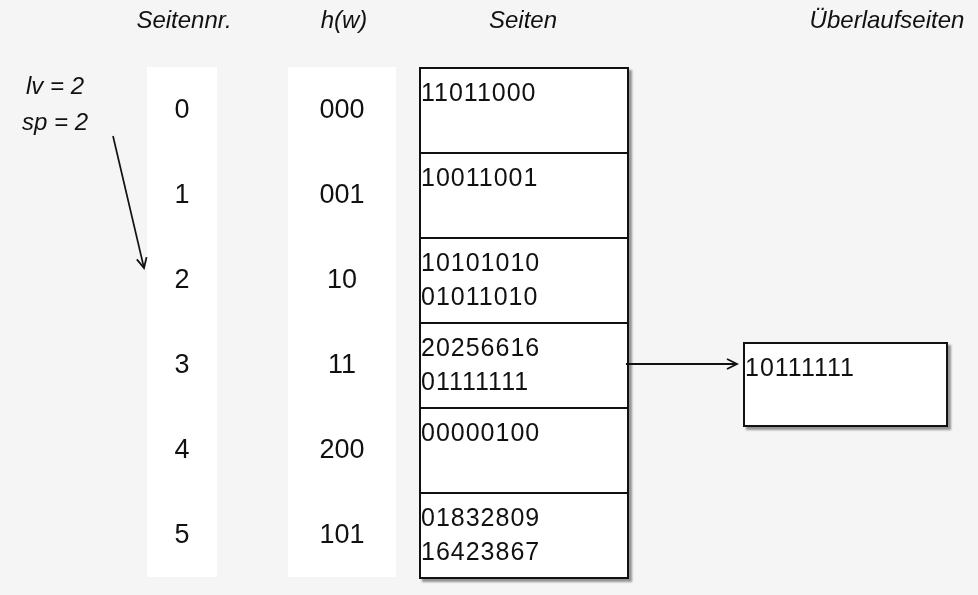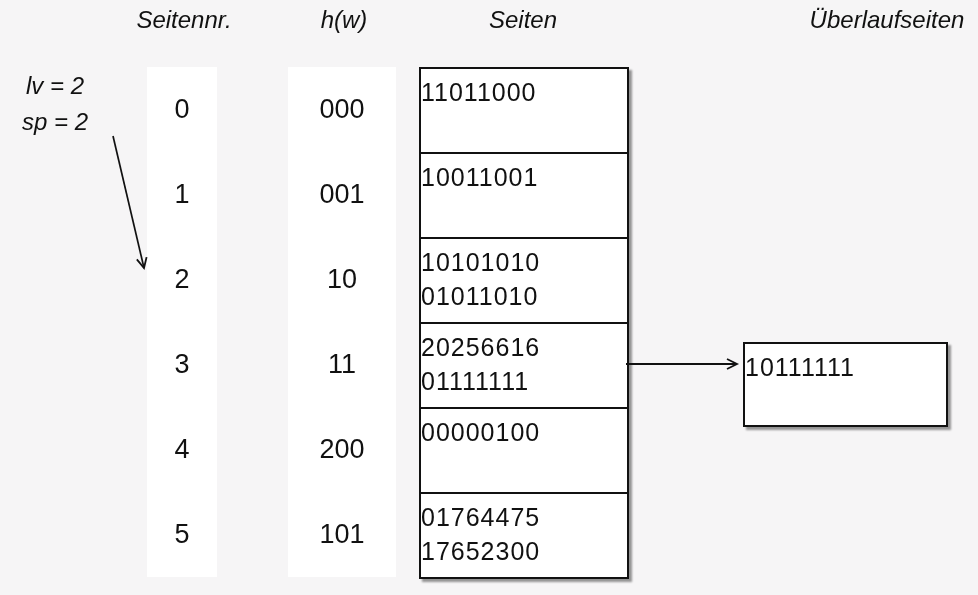--- a/index.html
+++ b/index.html
@@ -162,22 +162,22 @@
     </div>
     <div class="bucket">
       <div>20256616</div>
       <div>01111111</div>
     </div>
     <div class="bucket">
       <div>00000100</div>
       <div></div>
     </div>
     <div class="bucket">
-      <div>01764475</div>
-      <div>17652300</div>
+      <div>01832809</div>
+      <div>16423867</div>
     </div>
   </div>
 
   <div class="overflow-box">
     <div>10111111</div>
   </div>
 
   <svg class="arrow-layer" viewBox="0 0 978 595" xmlns="http://www.w3.org/2000/svg">
     <defs>
       <marker id="arrowhead" markerUnits="userSpaceOnUse" markerWidth="16" markerHeight="14" refX="12" refY="6" orient="auto">

